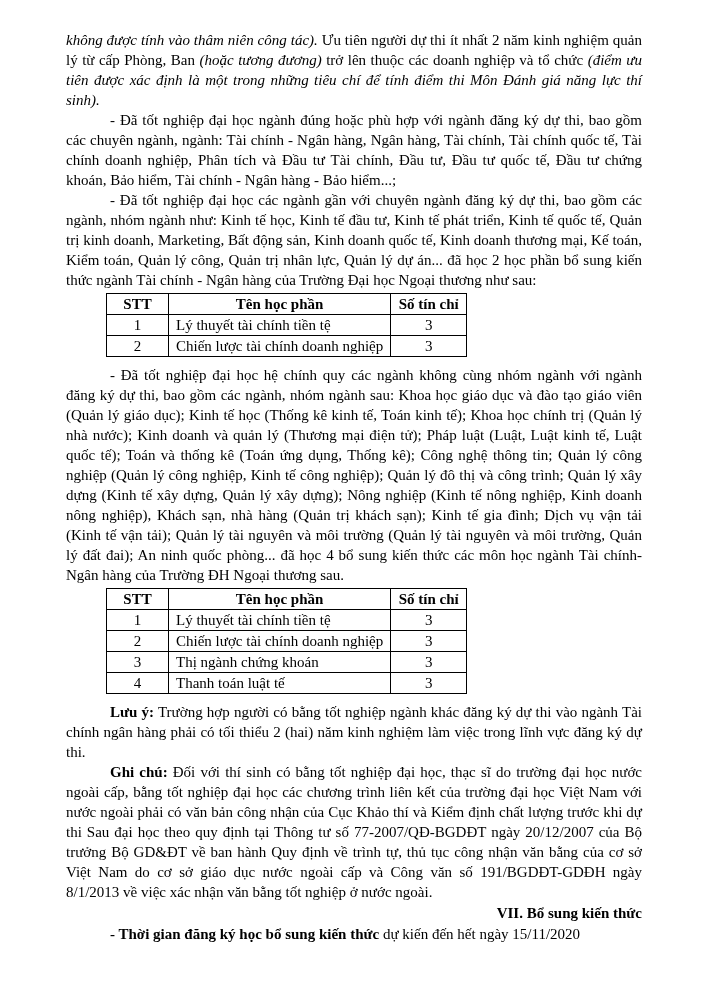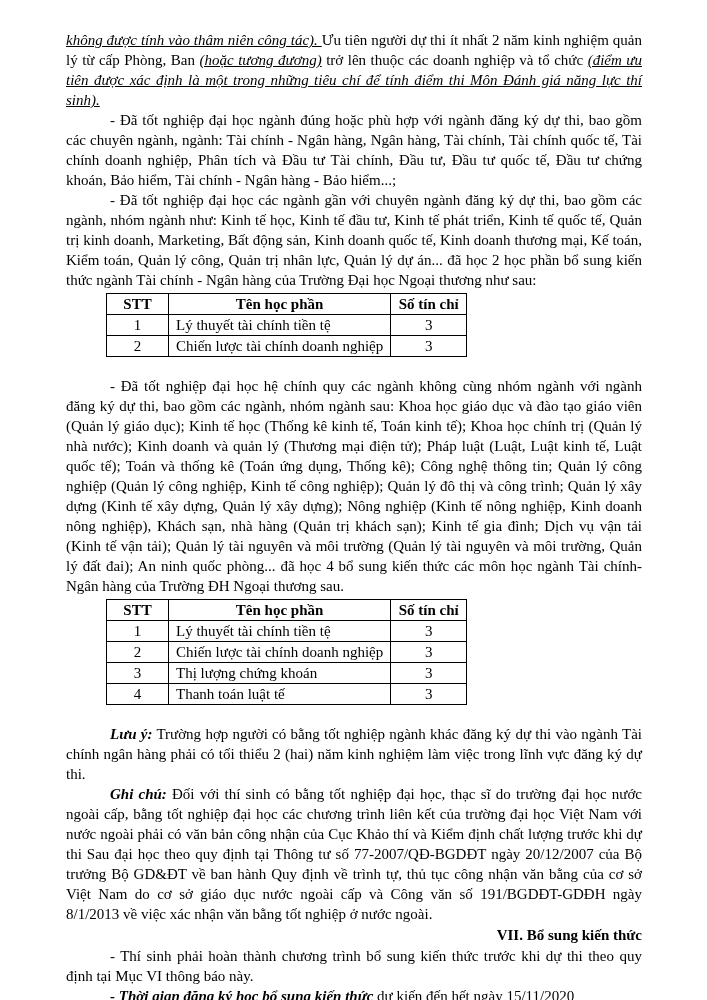--- a/index.html
+++ b/index.html
@@ -11,27 +11,27 @@
     overflow: hidden;
   }
   .page { padding: 30px 65px 0 66px; }
   p {
     margin: 0;
     text-align: justify;
     text-indent: 44px;
     line-height: 20px;
   }
   p.noindent { text-indent: 0; }
-  .i  { font-style: italic; text-decoration: underline; }
-  .bi { font-weight: bold; font-style: italic; }
+  .i  { font-style: italic; }
+  .bi { font-weight: bold; }
   p.h2 { font-weight: bold; font-style: italic; line-height: 22px; }
   p.h1 { font-weight: bold; text-indent: 0; text-align: right; line-height: 22px; }
   table.courses {
     border-collapse: collapse;
-    margin: 3px 0 19px 40px;
+    margin: 3px 0 8px 40px;
     table-layout: fixed;
   }
   table.courses th, table.courses td {
     border: 1px solid #000;
     padding: 0 7px;
     height: 20px;
     line-height: 19px;
     font-size: 15px;
     overflow: hidden;
     white-space: nowrap;
@@ -102,36 +102,35 @@
         <td>Lý thuyết tài chính tiền tệ</td>
         <td class="c">3</td>
       </tr>
       <tr>
         <td class="c">2</td>
         <td>Chiến lược tài chính doanh nghiệp</td>
         <td class="c">3</td>
       </tr>
       <tr>
         <td class="c">3</td>
-        <td>Thị lượng chứng khoán</td>
+        <td>Thị ngành chứng khoán</td>
         <td class="c">3</td>
       </tr>
       <tr>
         <td class="c">4</td>
         <td>Thanh toán luật tế</td>
         <td class="c">3</td>
       </tr>
     </tbody>
   </table>
 
   <p><span class="bi">Lưu ý:</span><span> Trường hợp người có bằng tốt nghiệp ngành khác đăng ký dự thi vào ngành Tài chính ngân hàng phải có tối thiểu 2 (hai) năm kinh nghiệm làm việc trong lĩnh vực đăng ký dự thi.</span></p>
 
   <p><span class="bi">Ghi chú:</span><span> Đối với thí sinh có bằng tốt nghiệp đại học, thạc sĩ do trường đại học nước ngoài cấp, bằng tốt nghiệp đại học các chương trình liên kết của trường đại học Việt Nam với nước ngoài phải có văn bản công nhận của Cục Khảo thí và Kiểm định chất lượng trước khi dự thi Sau đại học theo quy định tại Thông tư số 77-2007/QĐ-BGDĐT ngày 20/12/2007 của Bộ trưởng Bộ GD&amp;ĐT về ban hành Quy định về trình tự, thủ tục công nhận văn bằng của cơ sở Việt Nam do cơ sở giáo dục nước ngoài cấp và Công văn số 191/BGDĐT-GDĐH ngày 8/1/2013 về việc xác nhận văn bằng tốt nghiệp ở nước ngoài.</span></p>
 
   <p class="h1">VII. Bổ sung kiến thức</p>
 
-  <p>- Thí sinh phải hoàn thành chương trình bổ sung kiến thức trước khi dự thi theo quy định tại Mục VI thông báo này.</p>
 
   <p><span class="bi">- Thời gian đăng ký học bổ sung kiến thức</span><span> dự kiến đến hết ngày 15/11/2020</span></p>
 
   <p></p>
 
 </div>
 
 </body></html>

